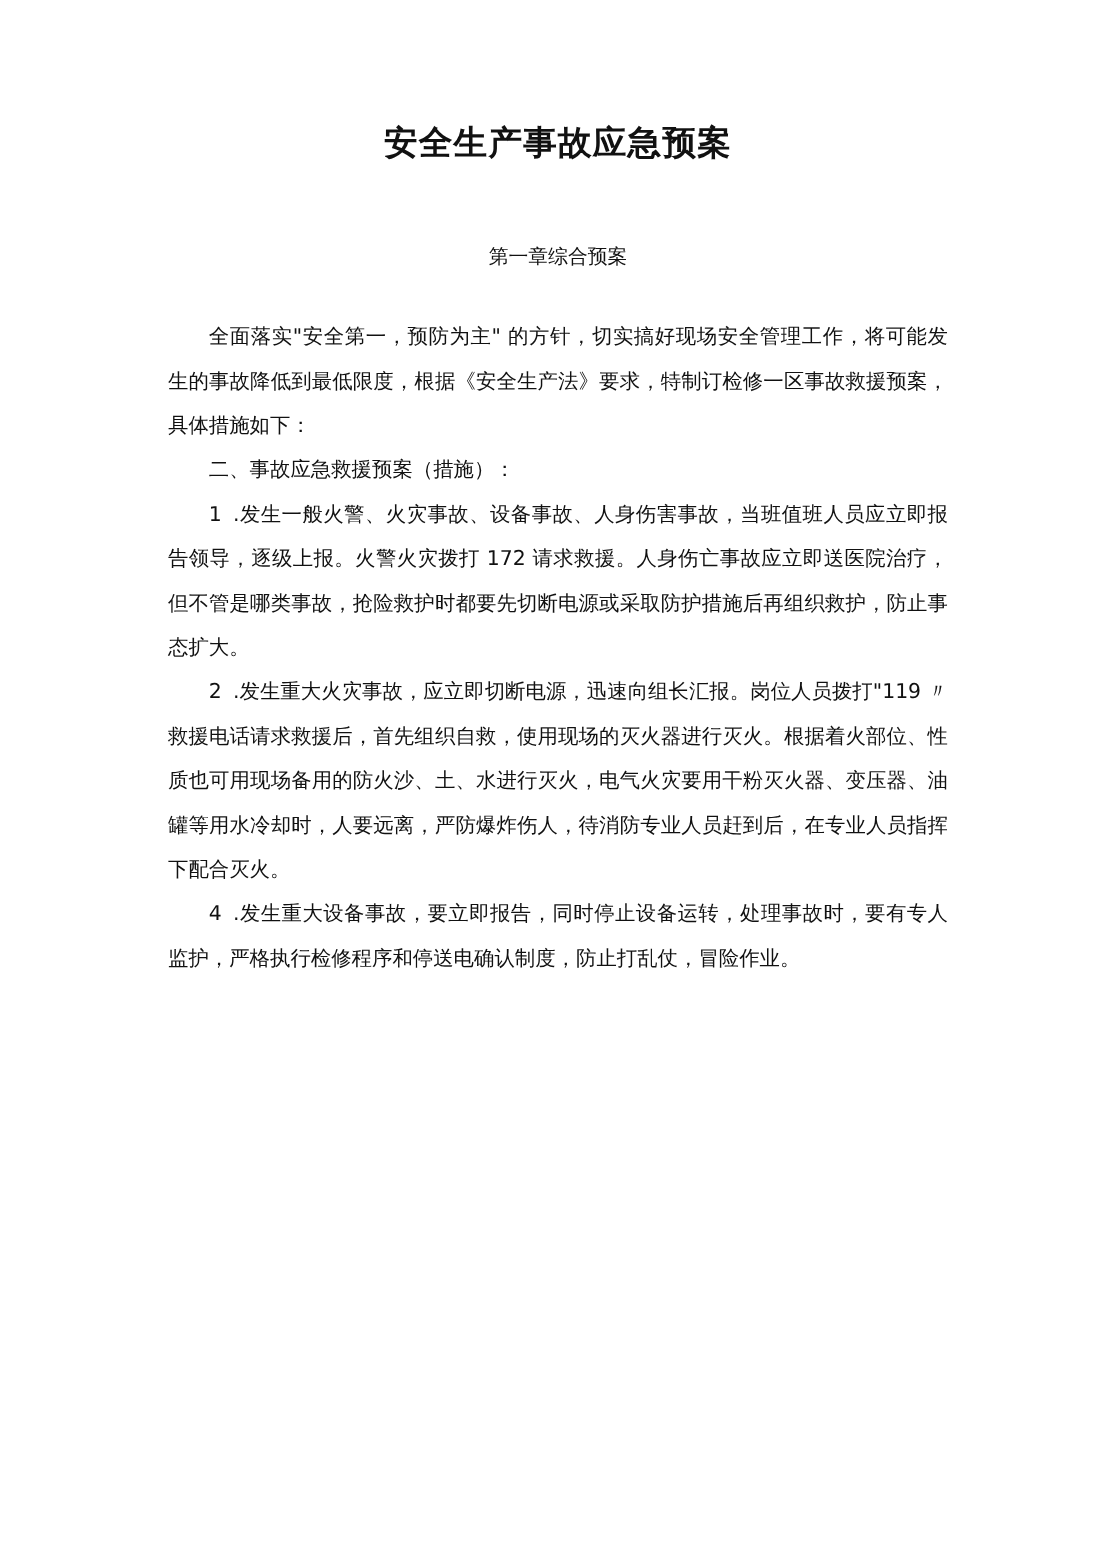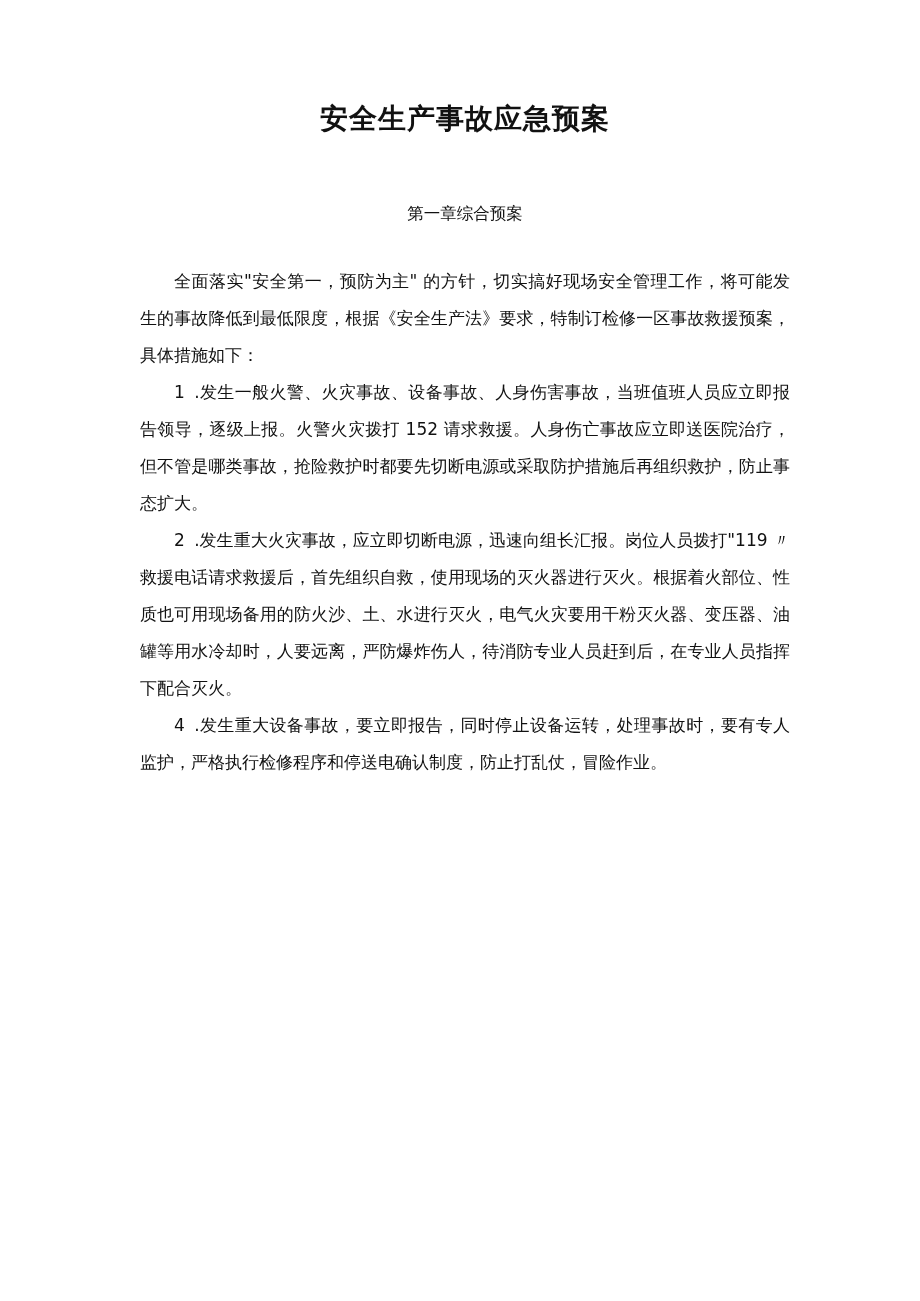--- a/index.html
+++ b/index.html
@@ -77,22 +77,23 @@
 
   <div class="chapter-heading">第一章综合预案</div>
 
   <div class="body-block">
 
     <p class="para">全面落实"安全第一，预防为主" 的方针，切实搞好现场安全管理工作，将可能发生的事故降低到最低限度，根据《安全生产法》要求，特制订检修一区事故救援预案，具体措施如下：</p>
 
 
 
 
+    <p class="para heading-indent">二、事故应急救援预案（措施）：</p>
 
-    <p class="para"><span>1</span><span class="numgap"></span><span>.发生一般火警、火灾事故、设备事故、人身伤害事故，当班值班人员应立即报告领导，逐级上报。火警火灾拨打 152 请求救援。人身伤亡事故应立即送医院治疗，但不管是哪类事故，抢险救护时都要先切断电源或采取防护措施后再组织救护，防止事态扩大。</span></p>
+    <p class="para"><span>1</span><span class="numgap"></span><span>.发生一般火警、火灾事故、设备事故、人身伤害事故，当班值班人员应立即报告领导，逐级上报。火警火灾拨打 172 请求救援。人身伤亡事故应立即送医院治疗，但不管是哪类事故，抢险救护时都要先切断电源或采取防护措施后再组织救护，防止事态扩大。</span></p>
 
     <p class="para"><span>2</span><span class="numgap"></span><span>.发生重大火灾事故，应立即切断电源，迅速向组长汇报。岗位人员拨打"119 〃救援电话请求救援后，首先组织自救，使用现场的灭火器进行灭火。根据着火部位、性质也可用现场备用的防火沙、土、水进行灭火，电气火灾要用干粉灭火器、变压器、油罐等用水冷却时，人要远离，严防爆炸伤人，待消防专业人员赶到后，在专业人员指挥下配合灭火。</span></p>
 
 
     <p class="para"><span>4</span><span class="numgap"></span><span>.发生重大设备事故，要立即报告，同时停止设备运转，处理事故时，要有专人监护，严格执行检修程序和停送电确认制度，防止打乱仗，冒险作业。</span></p>
 
 
 
   </div>
 </div>

